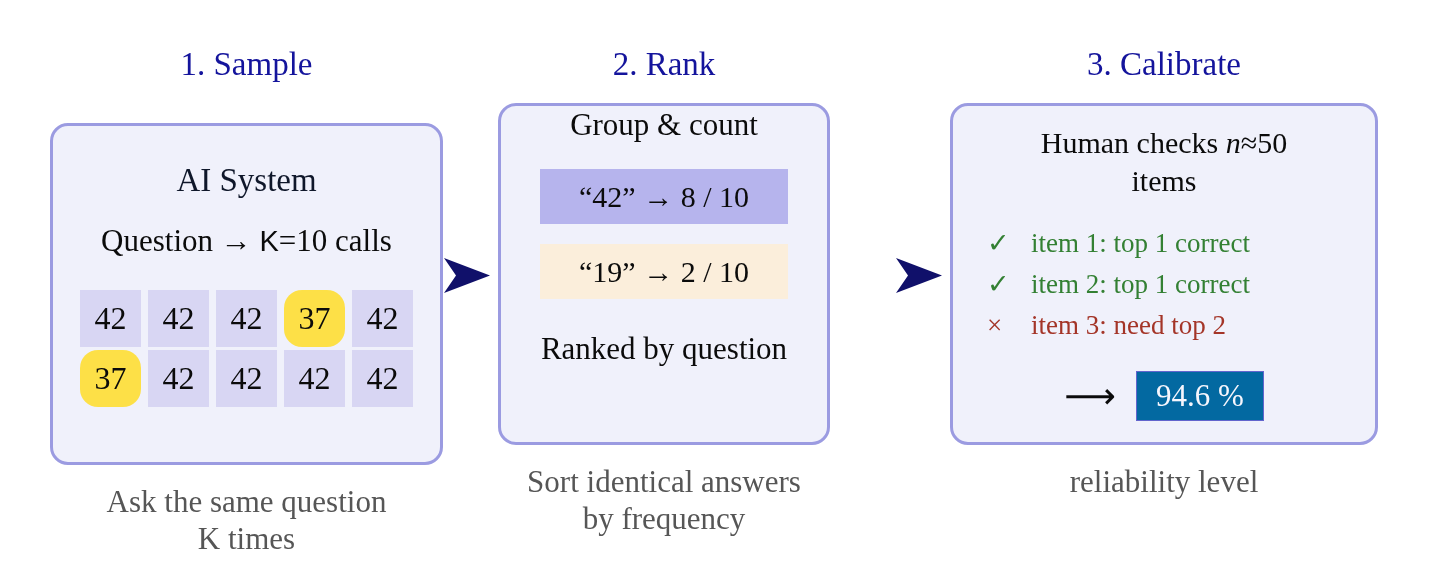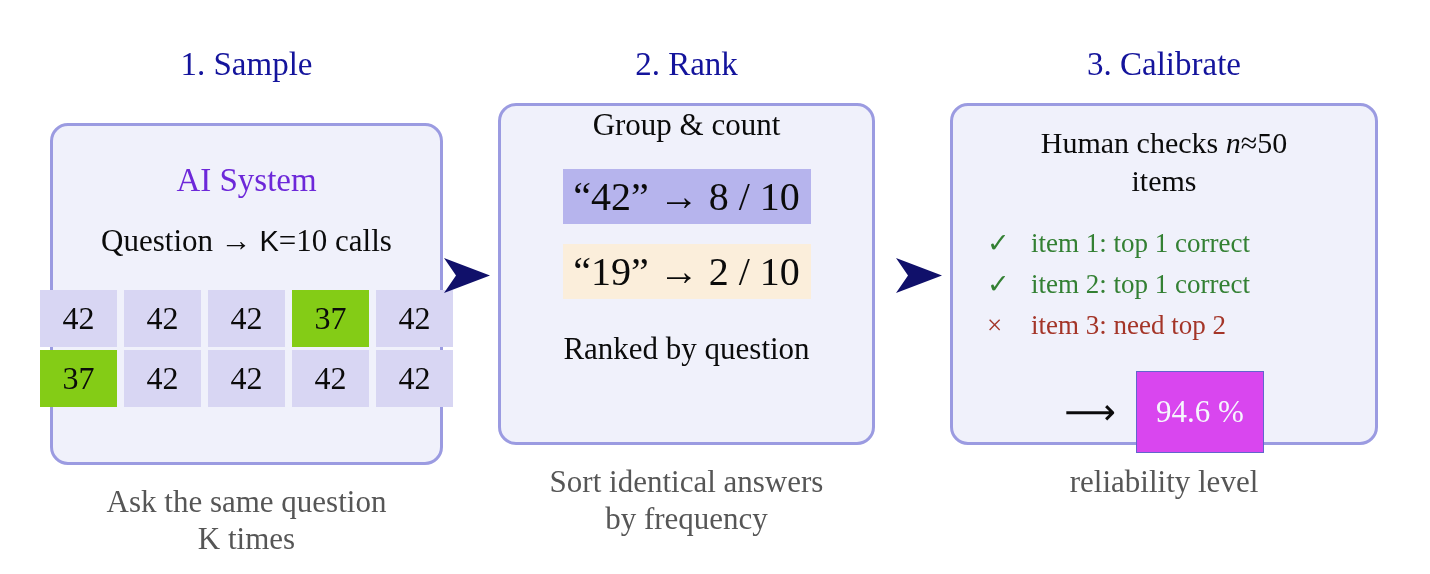--- a/index.html
+++ b/index.html
@@ -2,69 +2,69 @@
 <html><head>
 <meta charset="utf-8">
 <style>
   * { margin:0; padding:0; box-sizing:border-box; }
   html,body { width:1430px; height:574px; background:#ffffff; overflow:hidden;
               font-family:"Liberation Serif", serif; }
   .stage { position:relative; width:1430px; height:574px; }
 
   .col { position:absolute; top:0; height:574px; }
   .col-1 { left:50px;  width:393px;margin-top:20px; }
-  .col-2 { left:498px; width:377px; }
+  .col-2 { left:498px; width:332px; }
   .col-3 { left:950px; width:428px; }
 
   .step-title { position:absolute; width:100%; text-align:center;
                 color:#14149c; font-size:33px; white-space:nowrap; }
   .col-1 .step-title { top:26px; }
   .col-2 .step-title { top:46px; }
   .col-3 .step-title { top:46px; }
 
   .panel { position:absolute; top:103px; left:0; width:100%; height:342px;
            background:#f0f1fb; border:3px solid #9b9be1; border-radius:18px; }
 
   .caption { position:absolute; top:463px; width:100%; text-align:center;
              color:#565656; font-size:31px; line-height:37px; }
 
   
   .p1-inner { padding-top:34px; text-align:center; }
-  .ai-title { color:#6d28d9; font-size:33px; line-height:40px; }
+  .ai-title { color:#0f172a; font-size:33px; line-height:40px; }
   .question-line { margin-top:22px; color:#0b0b0b; font-size:31px; line-height:38px; }
   .sans-k { font-family:"Liberation Sans", sans-serif; font-size:29px; }
   .grid { margin-top:30px; display:flex; flex-direction:column; gap:3px; align-items:center; }
   .grid-row { display:flex; gap:7px; }
-  .cell { width:77px; height:57px; display:flex; align-items:center; justify-content:center;
+  .cell { width:61px; height:57px; display:flex; align-items:center; justify-content:center;
           font-size:32px; color:#0b0b0b; }
   .cell[data-variant="lavender"] { background:#d8d6f3; }
-  .cell[data-variant="peach"]    { background:#84cc16; }
+  .cell[data-variant="peach"]    { background:#fde047;border-radius:18px; }
 
   
   .p2-inner { display:flex; flex-direction:column; align-items:center; }
   .group-title { color:#0b0b0b; font-size:31px; line-height:38px; }
   .rank-row { margin-top:22px; width:248px; height:55px; display:flex; align-items:center;
-              justify-content:center; font-size:40px; color:#0b0b0b; white-space:nowrap; }
+              justify-content:center; font-size:30px; color:#0b0b0b; white-space:nowrap; }
   .rank-row[data-variant="top"]    { background:#b6b4ed; margin-top:25px; }
   .rank-row[data-variant="second"] { background:#fbeedb; margin-top:20px; }
   .rank-footer { margin-top:31px; color:#0b0b0b; font-size:31px; line-height:38px; }
 
   
   .p3-inner { padding-top:18px; }
   .human-header { text-align:center; color:#0b0b0b; font-size:30px; line-height:38px; }
   .italic-n { font-style:italic; }
   .checks { margin-top:28px; padding-left:34px; display:flex; flex-direction:column; gap:11px; }
   .check-row { display:flex; align-items:center; font-size:27px; line-height:30px; white-space:nowrap; }
   .check-row[data-variant="pass"] { color:#338033; }
   .check-row[data-variant="fail"] { color:#a43528; }
   .check-icon { width:44px; display:inline-block; }
   .result-row { margin-top:31px; display:flex; align-items:center; justify-content:center; gap:20px; }
   .result-arrow { color:#0b0b0b; font-size:36px; }
-  .result-badge { background:#d946ef; border:1px solid #6265cd; color:#f6f6fd;
-                  font-size:31px; padding:22px 19px; white-space:nowrap; }
+  .result-badge { background:#0369a1; border:1px solid #6265cd; color:#f6f6fd;
+                  font-size:31px; padding:6px 19px; white-space:nowrap; }
 
   
   .flow-arrow { position:absolute; top:257px; width:46px; height:37px; }
   .flow-arrow-1 { left:444px; }
   .flow-arrow-2 { left:896px; }
 </style>
 </head>
 <body>
 
 <div class="stage">

